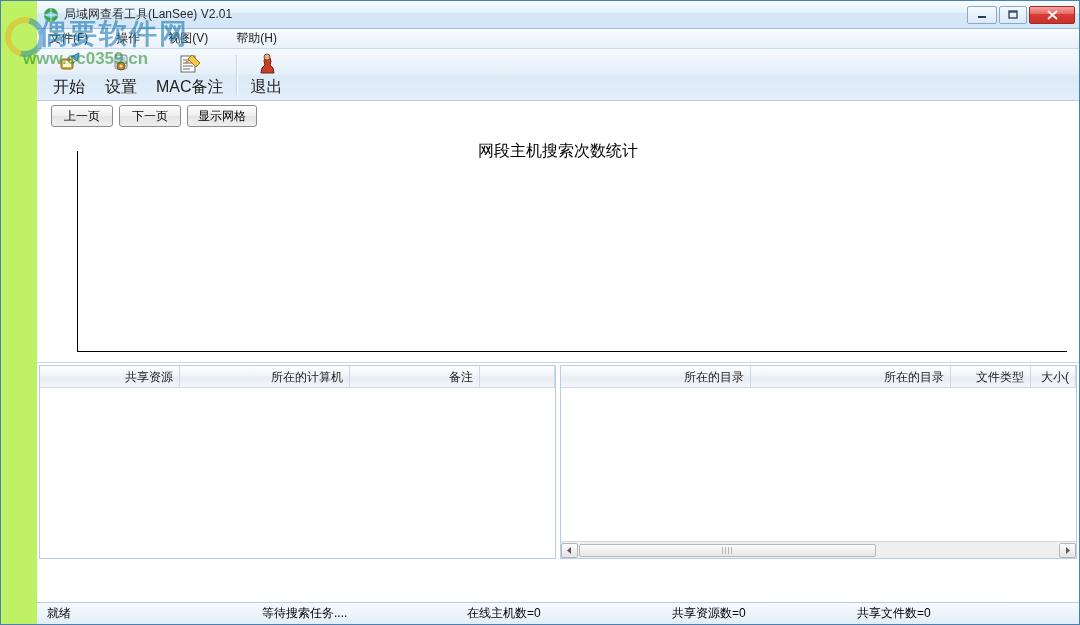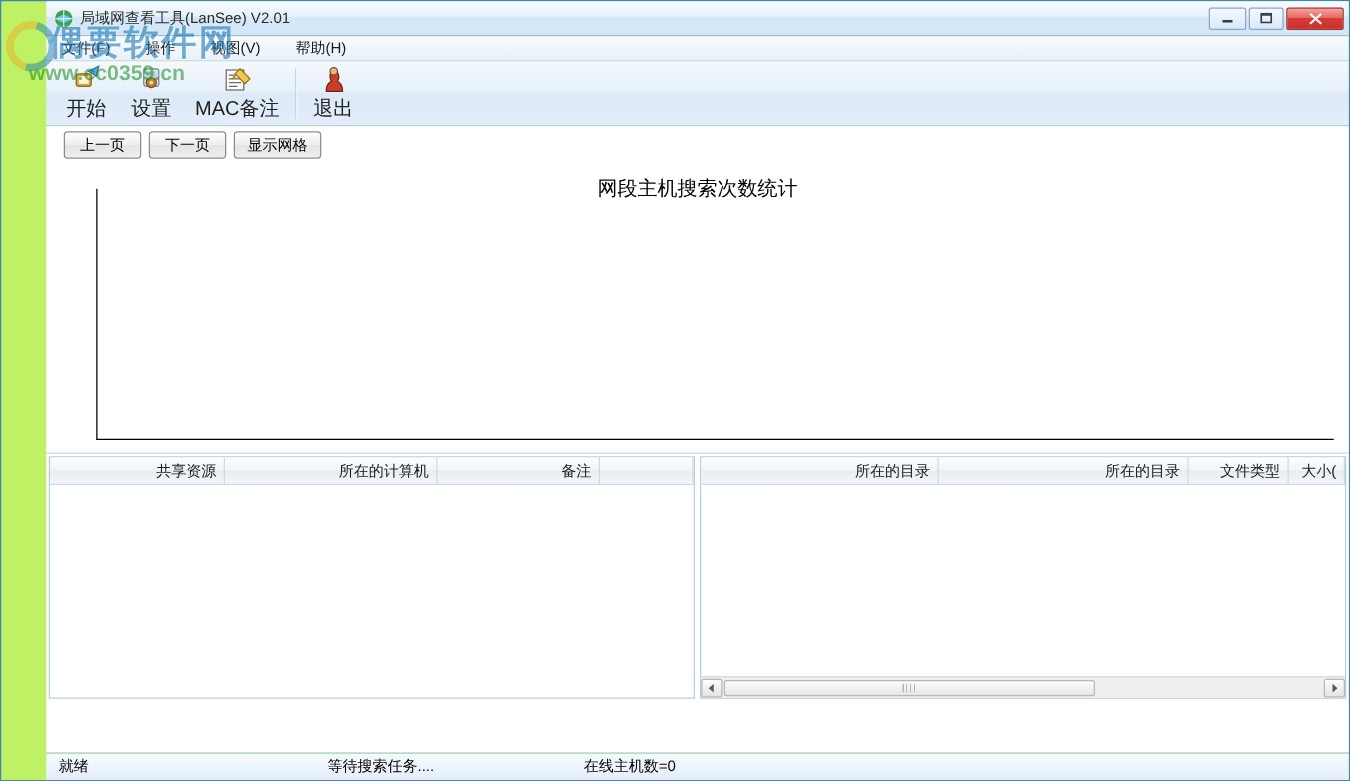--- a/index.html
+++ b/index.html
@@ -216,20 +216,22 @@
         </div>
       </div>
     </div>
 
   </div>
 
   <div class="statusbar">
     <div class="cell first">就绪</div>
     <div class="cell" style="width:190px;border-right:none">等待搜索任务....</div>
     <div class="cell" style="width:190px;border-right:none">在线主机数=0</div>
+    <div class="cell" style="width:170px;border-right:none">共享资源数=0</div>
+    <div class="cell" style="flex:1;border-right:none">共享文件数=0</div>
   </div>
 
   <div class="watermark">
     <div class="ring"></div>
     <div class="big" style="margin-left:34px">偶要软件网</div>
     <div class="url">www.cc0359.cn</div>
   </div>
 
 </div>
 

